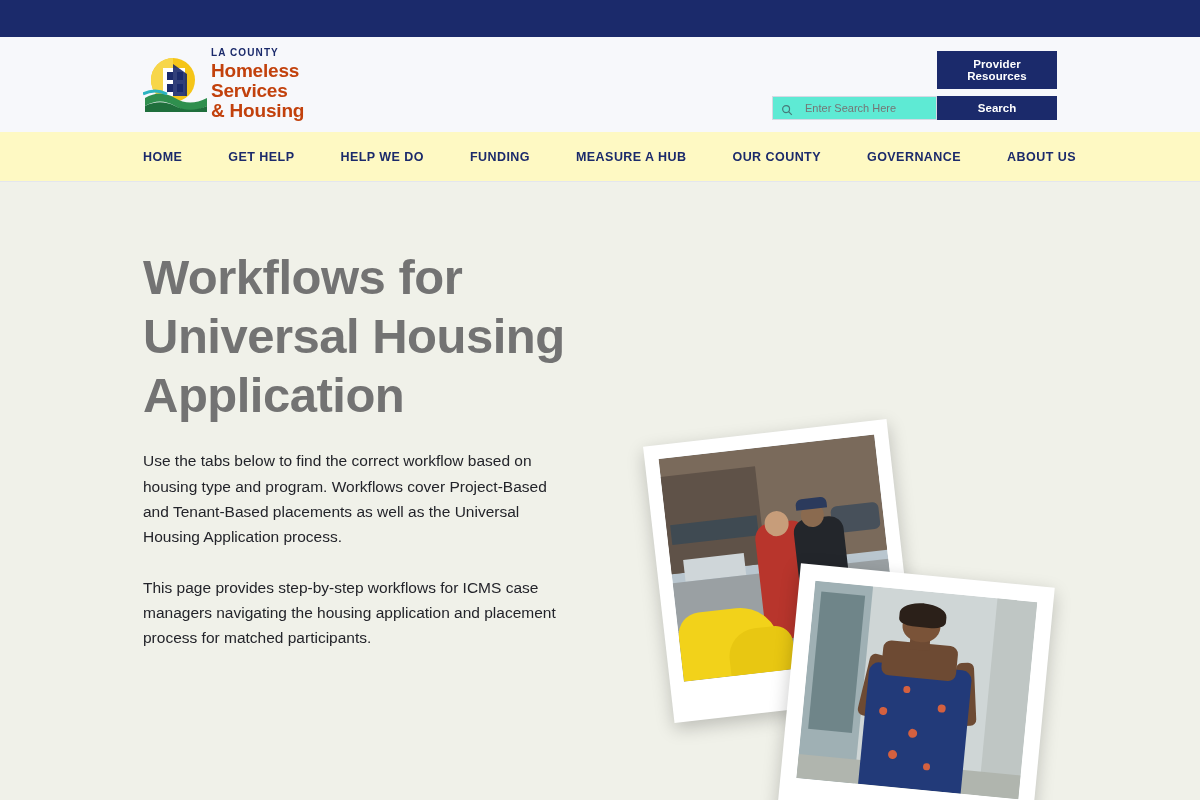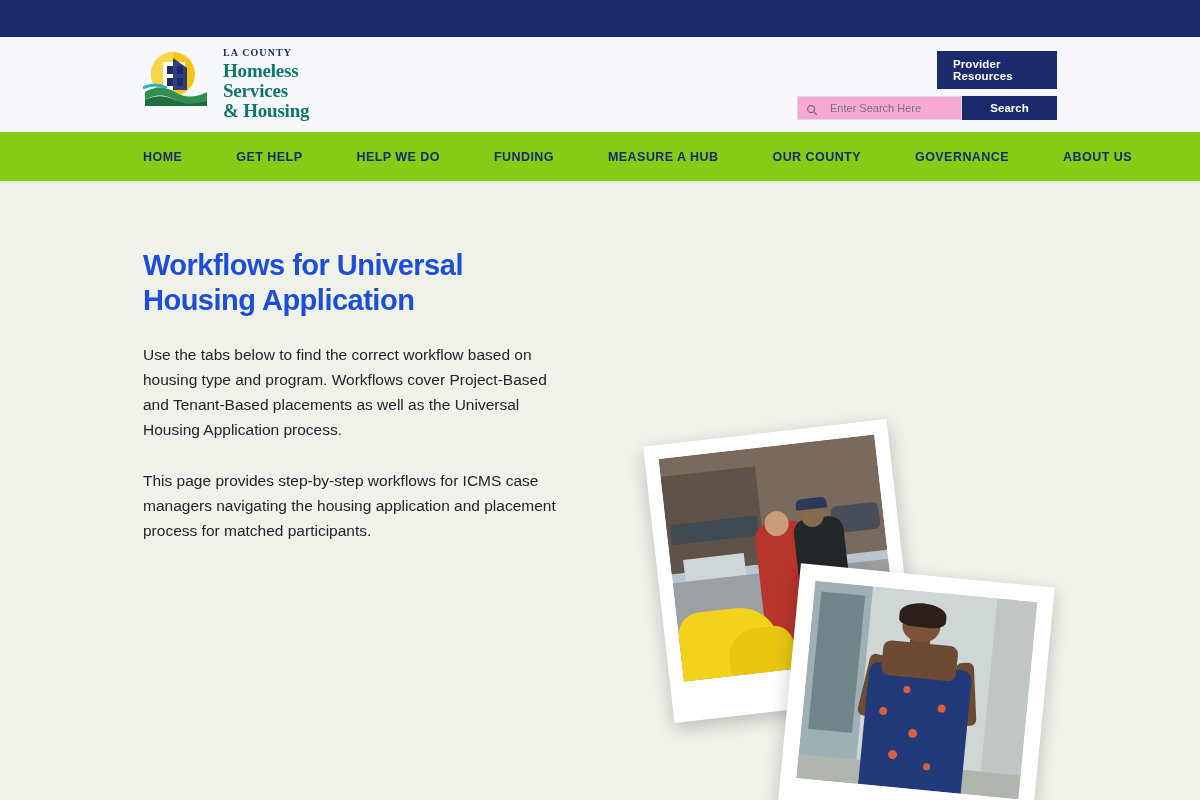--- a/index.html
+++ b/index.html
@@ -20,75 +20,75 @@
   
   .header {
     height: 95px;
     background: #f7f8fb;
     display: flex;
     align-items: center;
     justify-content: space-between;
     padding: 0 143px;
     position: relative;
   }
-  .brand { display: flex; gap: 12px; font-family: Liberation Serif, serif; }
+  .brand { display: flex; align-items: center; gap: 0; }
   .brand-mark { width: 68px; height: 62px; position: relative; flex: none; }
   .brand-text { line-height: 1.05; }
   .brand-text .kicker {
     font-size: 10px; letter-spacing: 1.1px; font-weight: 700;
     color: #1b2a6b; margin-bottom: 2px;
   }
   .brand-text .name {
-    font-size: 19px; font-weight: 800; color: #0f766e; letter-spacing: -0.2px;
+    font-size: 19px; font-weight: 800; color: #c2410c; letter-spacing: -0.2px;
   }
 
   .header-right {
     display: flex; flex-direction: column; align-items: flex-end; gap: 7px;
     margin-top: 2px;
   }
   .provider-btn {
     background: #1b2a6b; color: #fff; font-size: 11.5px; font-weight: 700;
-    padding: 7px 16px; border: none; cursor: pointer; letter-spacing: .1px;
-    width: 120px; text-align: left;
+    padding: 7px 24px; border: none; cursor: pointer; letter-spacing: .1px;
+    width: 120px; text-align: center;
   }
   .search-row { display: flex; align-items: stretch; height: 24px; }
   .search-box {
-    display: flex; align-items: center; background: #f9a8d4;
+    display: flex; align-items: center; background: #5eead4;
     border: 1px solid #d5d9e3; width: 165px; padding-left: 8px;
   }
   .search-icon { width: 12px; height: 12px; flex: none; opacity: .65; }
   .search-input {
     border: none; outline: none; font-size: 11px; color: #5b6170;
     padding-left: 12px; width: 100%; font-family: "Liberation Sans", sans-serif;
     background: transparent;
   }
   .search-btn {
-    background: #1b2a6b; color: #fff; border: none; width: 95px;
+    background: #1b2a6b; color: #fff; border: none; width: 120px;
     font-size: 11.5px; font-weight: 700; cursor: pointer;
   }
 
   
   .nav {
-    height: 50px; background: #84cc16; border-bottom: 1px solid #e4e6ed;
-    display: flex; align-items: center; padding: 0 143px; gap: 8px;
+    height: 50px; background: #fef9c3; border-bottom: 1px solid #e4e6ed;
+    display: flex; align-items: center; padding: 0 143px; gap: 0;
   }
   .nav-item {
     font-size: 12.5px; font-weight: 700; color: #1b2a6b; letter-spacing: .45px;
     margin-right: 46px; cursor: pointer; white-space: nowrap;
   }
   .nav-item:last-child { margin-right: 0; }
 
   
   .hero {
     background: #f0f1e9; height: 620px; position: relative; overflow: hidden;
   }
   .hero-inner { padding: 66px 143px 0 143px; display: flex; }
   .hero-left { width: 430px; }
   .hero-title {
-    font-size: 29px; line-height: 1.2; font-weight: 800; color: #1d4ed8;
+    font-size: 49px; line-height: 1.2; font-weight: 800; color: #737373;
     letter-spacing: -0.5px;
   }
   .hero-p {
     font-size: 15.5px; line-height: 1.62; color: #23242a; margin-top: 26px;
   }
   .hero-p.second { margin-top: 24px; }
 
   
   .photos { position: absolute; left: 648px; top: 243px; width: 430px; height: 430px; }
   .polaroid {

